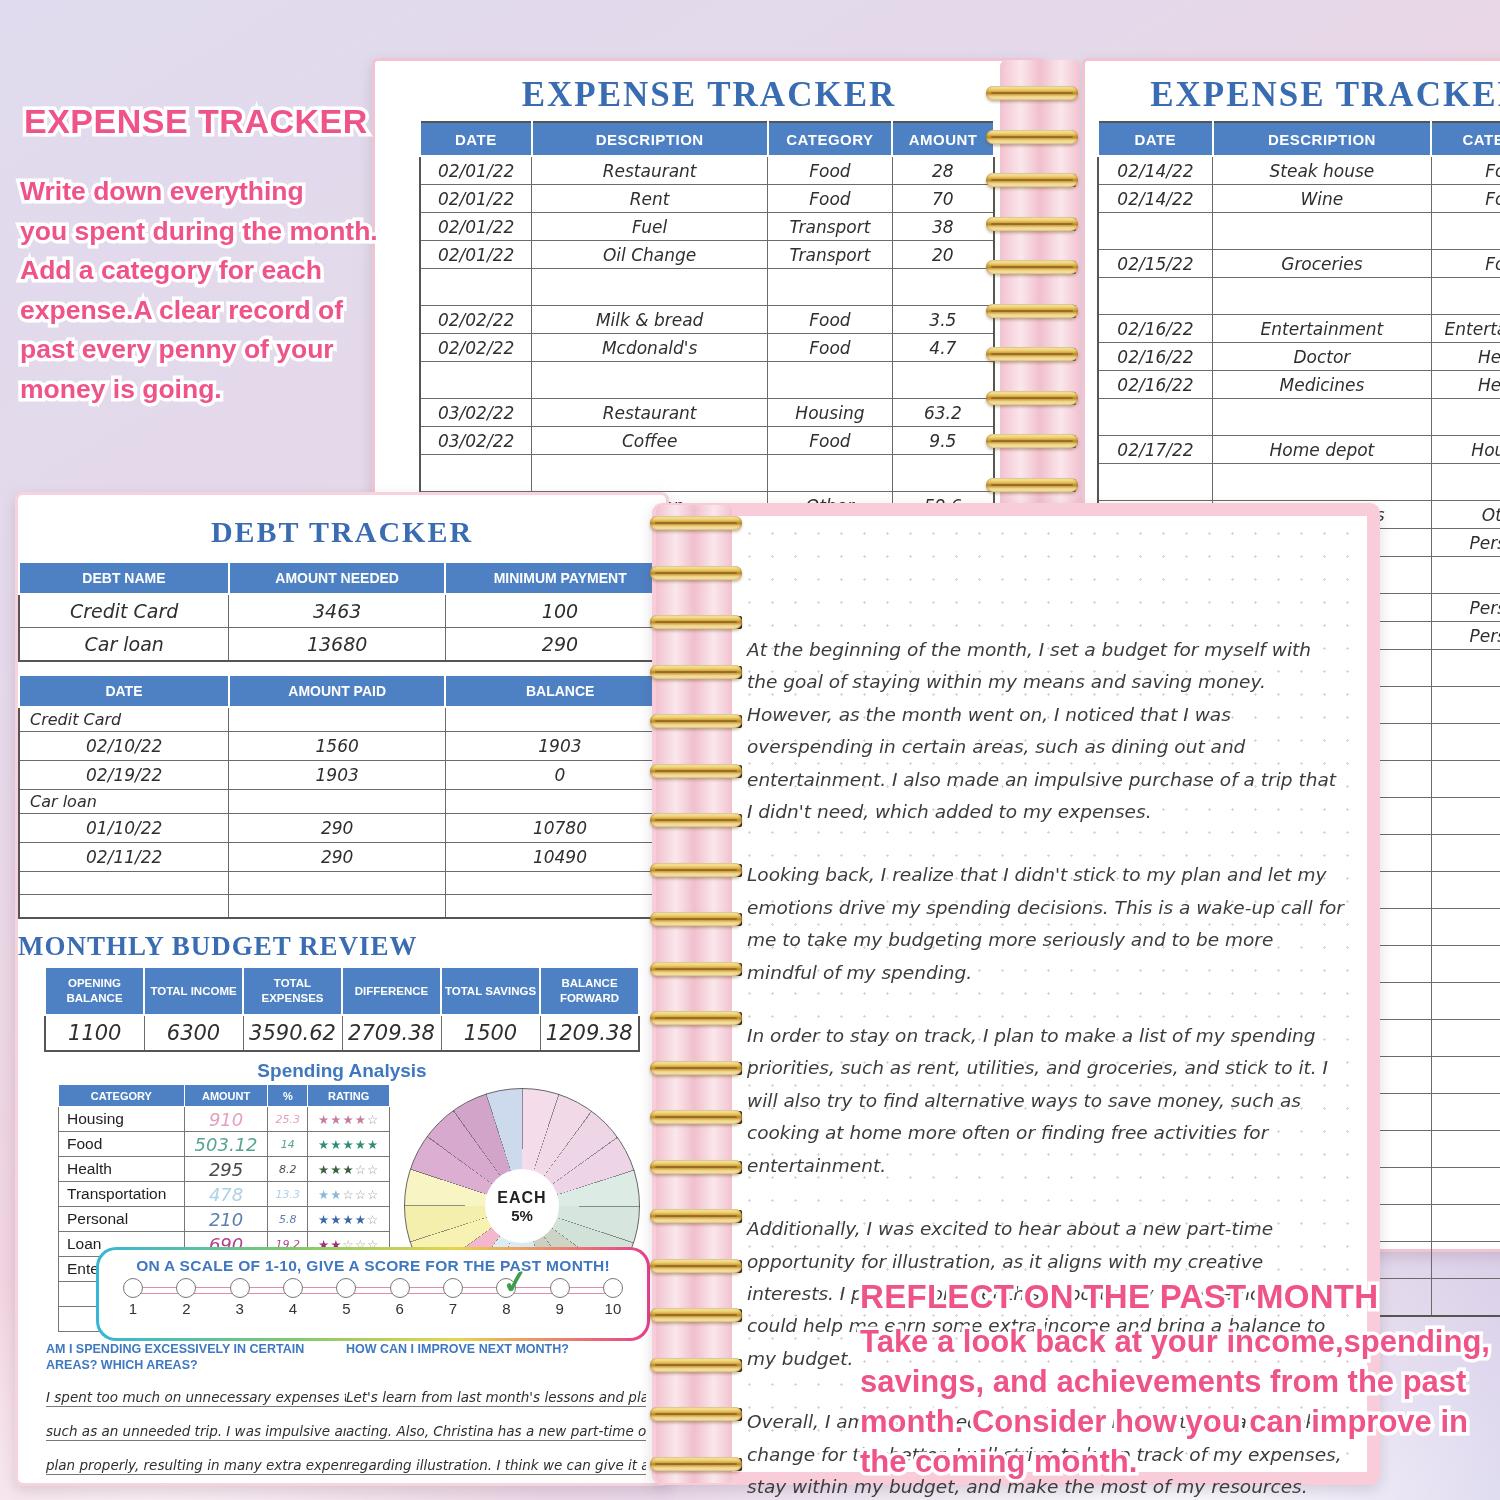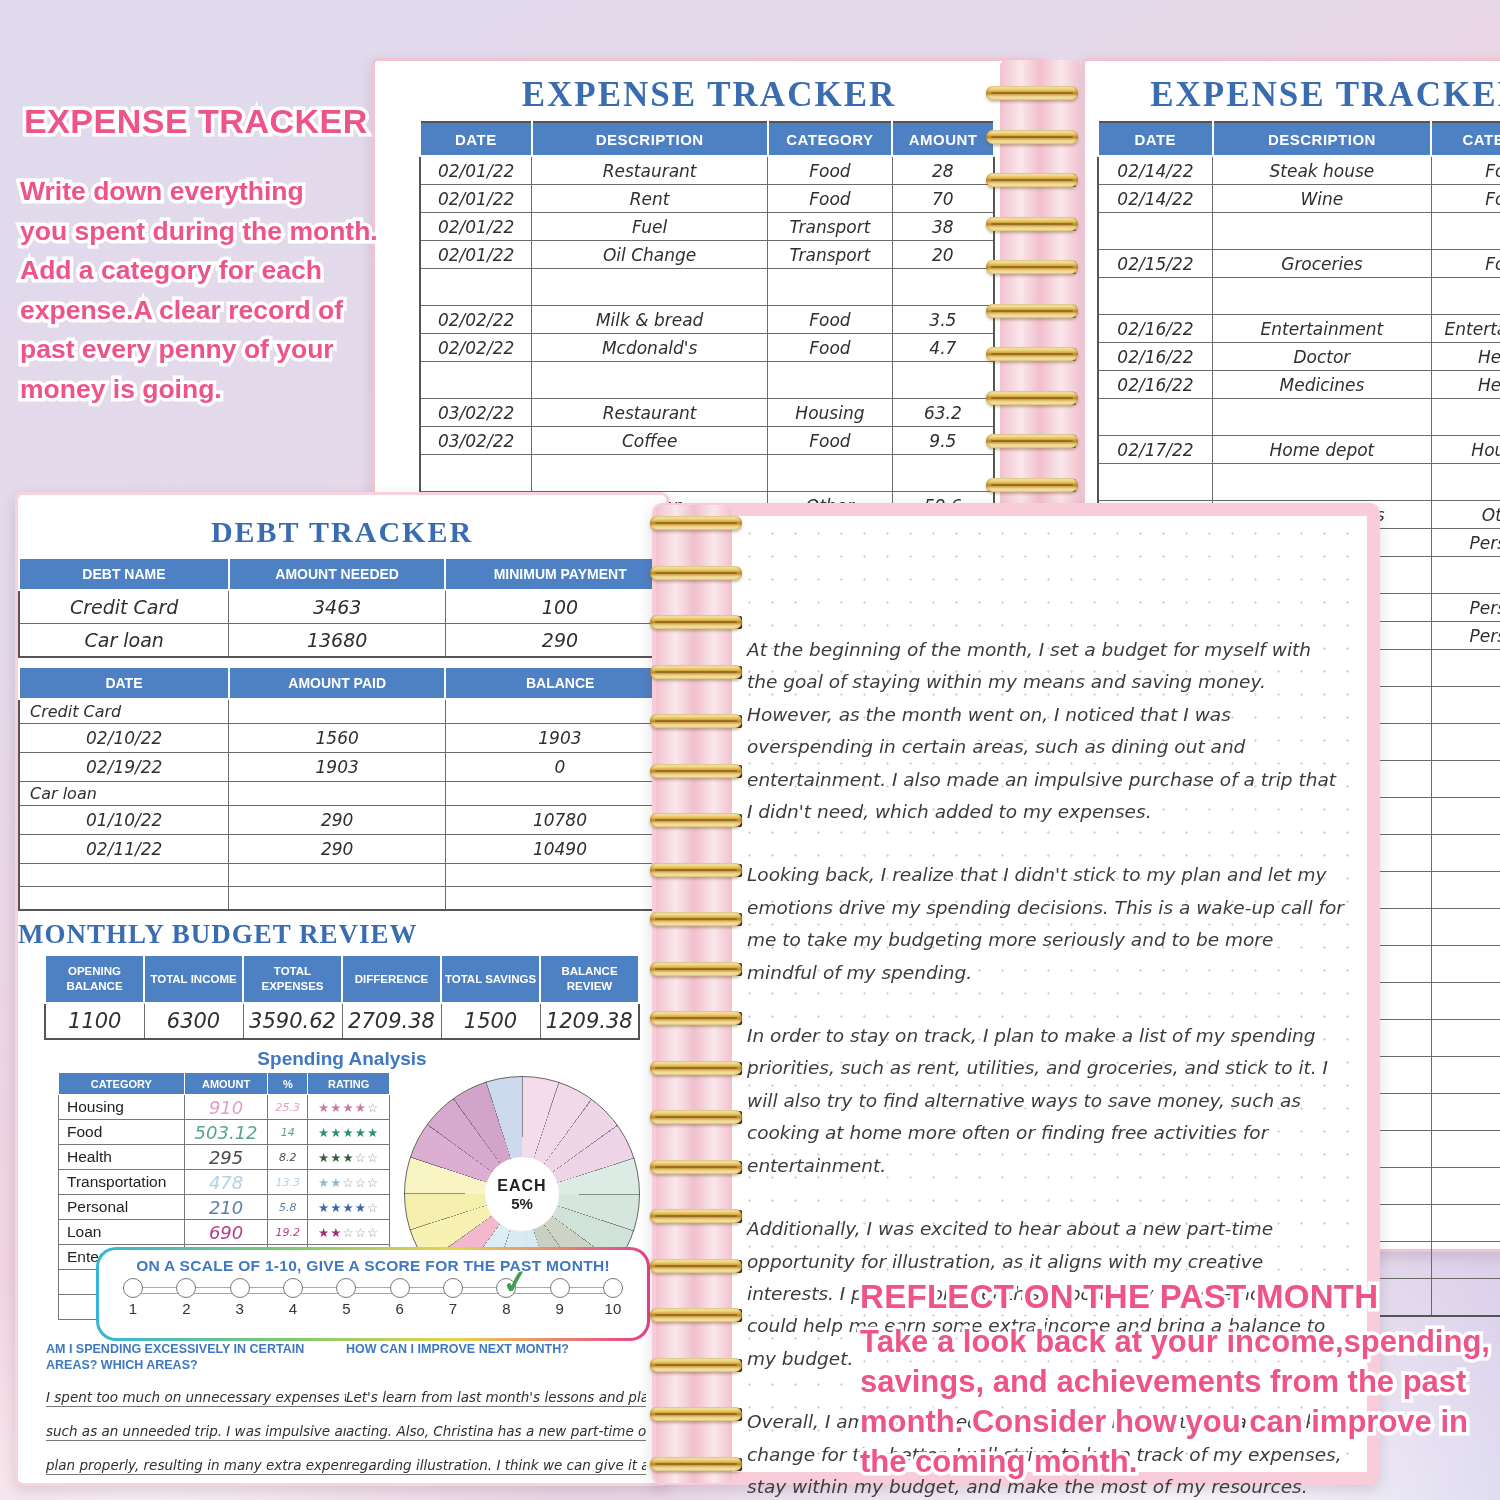--- a/index.html
+++ b/index.html
@@ -32,21 +32,21 @@
   .coil{position:absolute;width:92px;height:14px;border-radius:7px;
     background:linear-gradient(180deg,#fdf4c8 0%,#ecc961 28%,#b8872a 52%,#f0d284 74%,#fbf0bf 100%);
     box-shadow:0 2px 3px rgba(120,80,20,.4), inset 0 0 2px #8a6516;}
   .coil::after{content:"";position:absolute;left:5px;right:5px;top:6px;height:2px;border-radius:2px;
     background:rgba(120,80,20,.55);}
   .hole{position:absolute;width:28px;height:13px;background:#1d1d1d;border-radius:2px;}
   
   #page-debt{left:15px;top:492px;width:648px;height:988px;border:3px solid #f6d3dd;border-radius:8px;z-index:4;overflow:hidden;}
   .debt-title{margin:20px 0 8px;text-align:center;font-family:"Liberation Serif",serif;font-weight:bold;
     font-size:30px;letter-spacing:2px;color:#3a6cb2;}
-  table.dt{border-collapse:collapse;border:2px solid #555;width:658px;margin:0 auto;}
+  table.dt{border-collapse:collapse;border:2px solid #555;width:658px;margin:12px auto;}
   table.dt th{background:#4e81c4;color:#fff;font-size:14px;font-weight:bold;height:28px;border:2px solid #fff;}
   table.dt td{border:1px solid #6b6b6b;height:30px;text-align:center;}
   #tbl-payments{margin-top:8px;}
   #tbl-payments td{height:26px;}
   #tbl-payments tr.group td{height:21px;text-align:left;padding-left:10px;font-size:16px;}
   #tbl-payments tr.sep td{height:20px;}
   .mbr-title{margin:8px 0 4px;text-align:left;font-family:"Liberation Serif",serif;font-weight:bold;
     font-size:27px;letter-spacing:1px;color:#3a6cb2;}
   table.budget{border-collapse:collapse;border:2px solid #555;width:596px;margin:0 auto;table-layout:fixed;}
   table.budget th{background:#4e81c4;color:#fff;font-size:11.5px;font-weight:bold;height:42px;border:2px solid #fff;line-height:1.3;padding:2px;}
@@ -481,21 +481,21 @@
     </table>
     <div class="mbr-title">MONTHLY BUDGET REVIEW</div>
     <table class="budget">
       <thead>
           <tr>
             <th>OPENING BALANCE</th>
             <th>TOTAL INCOME</th>
             <th>TOTAL EXPENSES</th>
             <th>DIFFERENCE</th>
             <th>TOTAL SAVINGS</th>
-            <th>BALANCE REVIEW</th>
+            <th>BALANCE FORWARD</th>
           </tr>
         </thead>
       <tbody id="budget-values">
           <tr>
             <td class="hw" style="font-size: 21px;">1100</td>
             <td class="hw" style="font-size: 21px;">6300</td>
             <td class="hw" style="font-size: 21px;">3590.62</td>
             <td class="hw" style="font-size: 21px;">2709.38</td>
             <td class="hw" style="font-size: 21px;">1500</td>
             <td class="hw" style="font-size: 21px;">1209.38</td>

